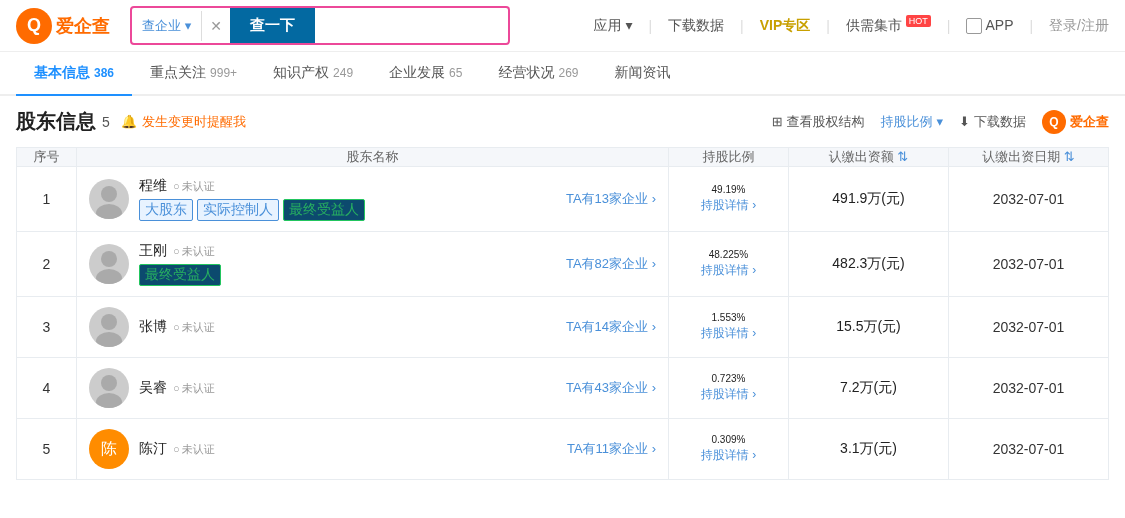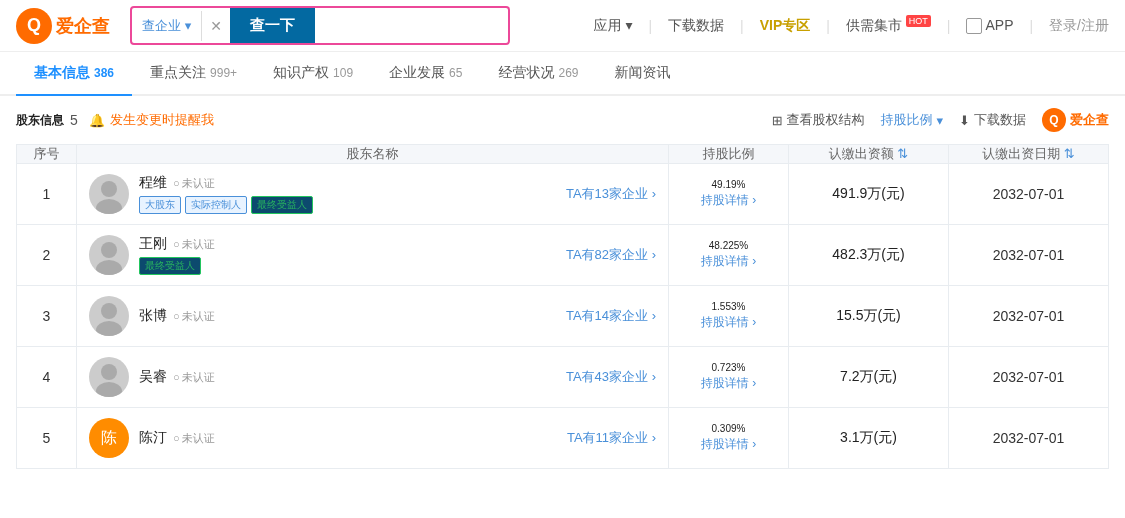--- a/index.html
+++ b/index.html
@@ -27,21 +27,21 @@
     .tab { padding: 12px 18px; font-size: 14px; cursor: pointer; color: #555; white-space: nowrap; position: relative; }
     .tab.active { color: #1E90FF; border-bottom: 2px solid #1E90FF; font-weight: bold; margin-bottom: -2px; }
     .tab-count { font-size: 12px; color: #999; margin-left: 4px; }
     .tab.active .tab-count { color: #1E90FF; }
 
     
     .content { padding: 12px 16px; }
 
     
     .section-header { display: flex; align-items: center; margin-bottom: 12px; }
-    .section-title { font-size: 12px; font-weight: bold; color: #222; }
+    .section-title { font-size: 20px; font-weight: bold; color: #222; }
     .section-count { font-size: 14px; color: #555; margin-left: 6px; }
     .alert-link { display: flex; align-items: center; gap: 4px; color: #FF6B00; font-size: 13px; margin-left: 12px; cursor: pointer; }
     .section-actions { margin-left: auto; display: flex; align-items: center; gap: 16px; }
     .action-btn { display: flex; align-items: center; gap: 4px; color: #555; font-size: 13px; cursor: pointer; }
     .action-btn.blue { color: #4A90D9; }
     .aiqicha-logo { display: flex; align-items: center; gap: 4px; }
     .aiqicha-icon { width: 24px; height: 24px; background: #FF6B00; border-radius: 50%; display: flex; align-items: center; justify-content: center; color: #fff; font-size: 12px; font-weight: bold; }
 
     
     table { width: 100%; border-collapse: collapse; }
@@ -49,21 +49,21 @@
     td { padding: 10px 12px; border: 1px solid #E8ECF0; text-align: center; vertical-align: middle; font-size: 14px; }
     td.name-cell { text-align: left; }
     .shareholder-row { display: flex; align-items: center; gap: 10px; }
     .avatar { width: 40px; height: 40px; border-radius: 50%; overflow: hidden; background: #ddd; flex-shrink: 0; display: flex; align-items: center; justify-content: center; font-size: 16px; color: #fff; }
     .avatar.orange { background: #FF8C00; }
     .name-info { display: flex; flex-direction: column; gap: 4px; }
     .name-row { display: flex; align-items: center; gap: 6px; }
     .person-name { font-size: 14px; color: #222; font-weight: 500; }
     .cert-badge { font-size: 11px; color: #999; display: flex; align-items: center; gap: 2px; }
     .tags-row { display: flex; gap: 4px; flex-wrap: wrap; }
-    .tag { font-size: 10px; padding: 1px 5px; border-radius: 2px; }
+    .tag { font-size: 14px; padding: 1px 5px; border-radius: 2px; }
     .tag.blue { background: #E8F3FF; color: #4A90D9; border: 1px solid #4A90D9; }
     .tag.green { background: #0c4a6e; color: #27AE60; border: 1px solid #22c55e; }
     .ta-link { color: #4A90D9; font-size: 13px; cursor: pointer; display: flex; align-items: center; gap: 2px; }
     .percent { font-size: 10px; color: #222; }
     .detail-link { color: #4A90D9; font-size: 12px; cursor: pointer; margin-top: 2px; }
     .col-num { width: 60px; }
     .col-name { }
     .col-percent { width: 120px; }
     .col-amount { width: 160px; }
     .col-date { width: 160px; }
@@ -104,21 +104,21 @@
 </div>
 
 <div class="tabs">
   <div class="tab active">
     <span>基本信息</span><span class="tab-count">386</span>
   </div>
   <div class="tab">
     <span>重点关注</span><span class="tab-count">999+</span>
   </div>
   <div class="tab">
-    <span>知识产权</span><span class="tab-count">109</span>
+    <span>知识产权</span><span class="tab-count">249</span>
   </div>
   <div class="tab">
     <span>企业发展</span><span class="tab-count">65</span>
   </div>
   <div class="tab">
     <span>经营状况</span><span class="tab-count">269</span>
   </div>
   <div class="tab">
     <span>新闻资讯</span>
   </div>

